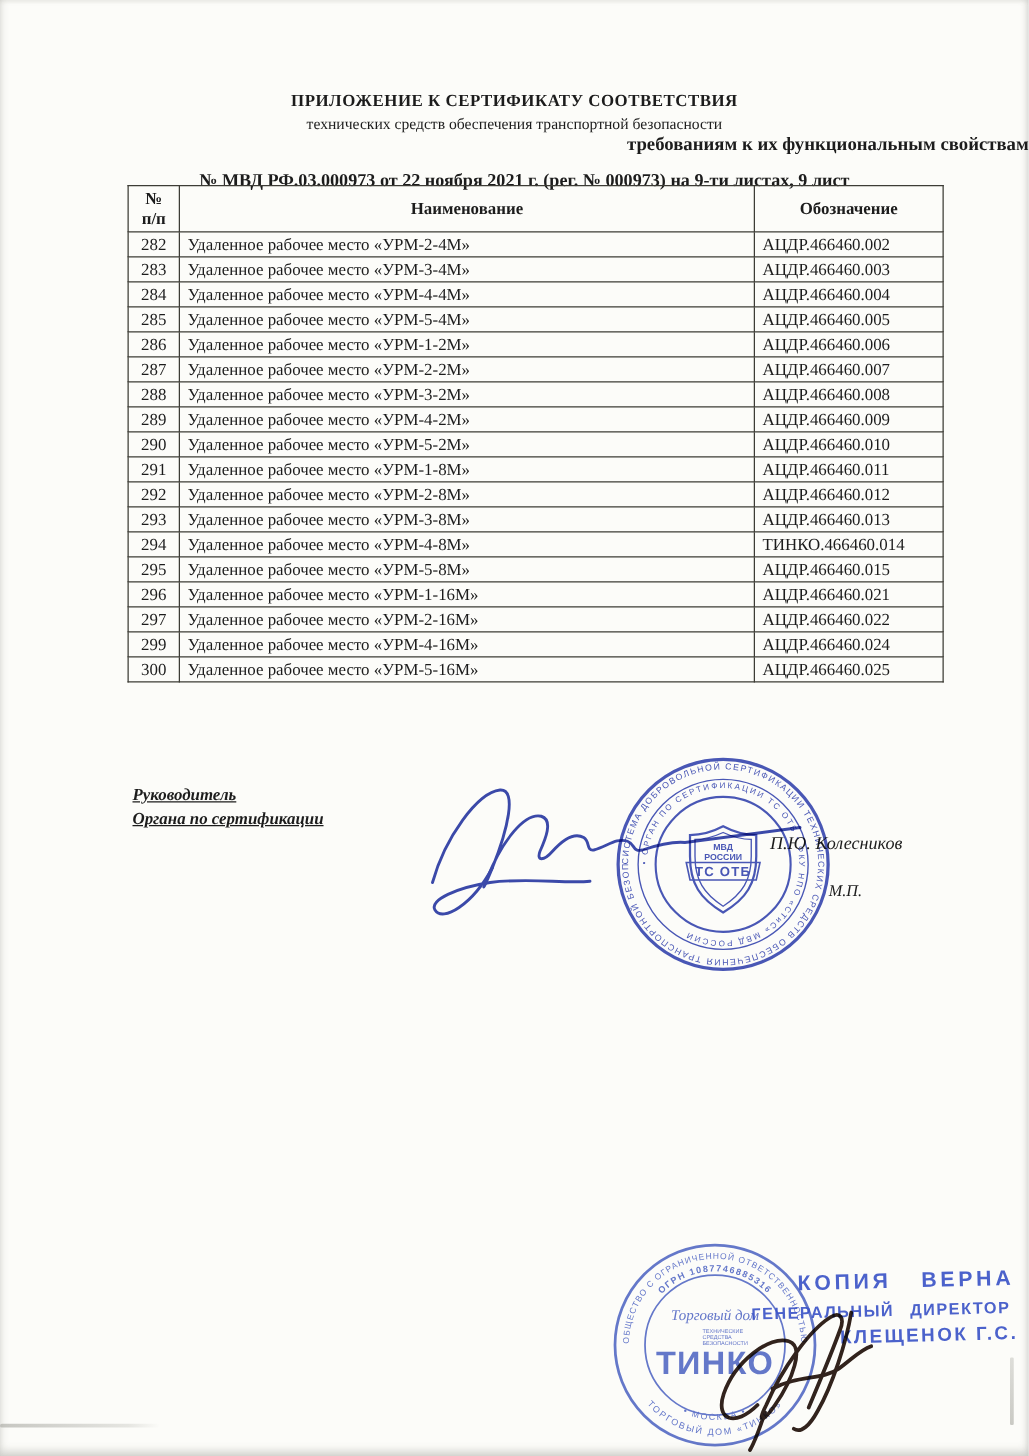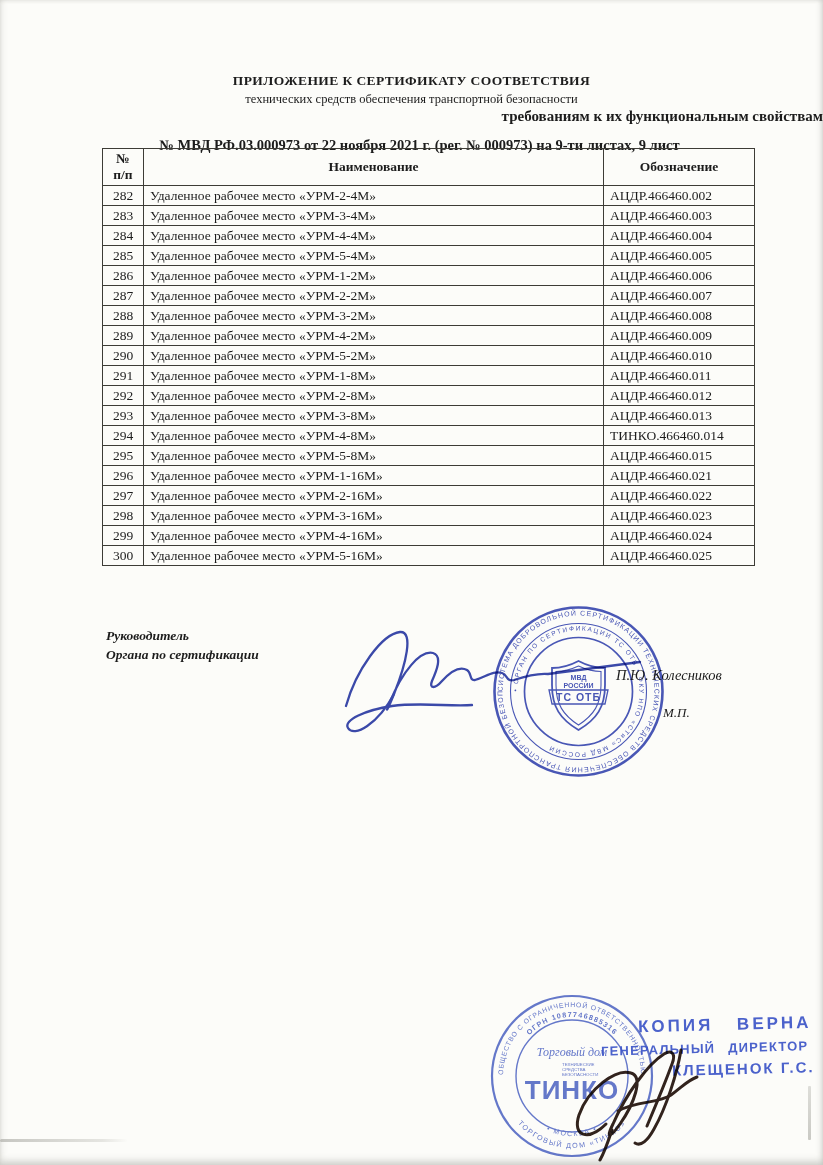--- a/index.html
+++ b/index.html
@@ -16,21 +16,21 @@
   .certline{top:104px;font-size:14.5px;font-weight:bold;transform:translateX(8px);}
   table.items{
     position:absolute;left:102px;top:148px;width:652px;
     border-collapse:collapse;table-layout:fixed;
   }
   table.items th,table.items td{border:1.3px solid #3d3c36;}
   table.items th{font-size:13.5px;font-weight:bold;height:36px;padding:0;line-height:16px;}
   table.items td{font-size:13.5px;height:19px;padding:0 6px;line-height:14px;white-space:nowrap;overflow:hidden;}
   td.c-num{text-align:center;padding:0;}
   td.c-code{padding-left:9px;}
-  .role{position:absolute;left:106px;top:626px;font-size:13.5px;font-weight:bold;font-style:italic;line-height:19px;}
+  .role{position:absolute;left:106px;top:626px;font-size:13.5px;font-weight:bold;font-style:italic;line-height:19px;text-decoration:underline;}
   .signer{position:absolute;left:616px;top:648px;font-size:14.5px;font-weight:normal;font-style:italic;margin-top:19px;}
   .mp{position:absolute;left:663px;top:705px;font-size:13px;font-style:italic;}
   .sig-blue{position:absolute;left:330px;top:606px;width:330px;height:135px;mix-blend-mode:multiply;}
   .stamp-mvd{position:absolute;left:490px;top:603px;width:177px;height:177px;opacity:.92;mix-blend-mode:multiply;}
   .stamp-tnk{position:absolute;left:488px;top:992px;width:168px;height:168px;opacity:.88;mix-blend-mode:multiply;}
   .sig-dark{position:absolute;left:560px;top:1012px;width:155px;height:150px;mix-blend-mode:multiply;}
   .copyln{position:absolute;font-family:"Liberation Sans",sans-serif;font-weight:bold;color:#3d55c8;transform:rotate(-1.5deg);opacity:.92;white-space:nowrap;}
   .copy1{left:638px;top:1015px;font-size:17px;letter-spacing:3px;word-spacing:16px;}
   .copy2{left:601px;top:1041px;font-size:13px;letter-spacing:1.2px;word-spacing:8px;}
   .copy3{left:672px;top:1060px;font-size:15px;letter-spacing:2px;}
@@ -141,25 +141,20 @@
         <td class="c-num">296</td>
         <td class="c-name">Удаленное рабочее место «УРМ-1-16М»</td>
         <td class="c-code">АЦДР.466460.021</td>
       </tr>
         <tr>
         <td class="c-num">297</td>
         <td class="c-name">Удаленное рабочее место «УРМ-2-16М»</td>
         <td class="c-code">АЦДР.466460.022</td>
       </tr>
         <tr>
-        <td class="c-num">298</td>
-        <td class="c-name">Удаленное рабочее место «УРМ-3-16М»</td>
-        <td class="c-code">АЦДР.466460.023</td>
-      </tr>
-        <tr>
         <td class="c-num">299</td>
         <td class="c-name">Удаленное рабочее место «УРМ-4-16М»</td>
         <td class="c-code">АЦДР.466460.024</td>
       </tr>
         <tr>
         <td class="c-num">300</td>
         <td class="c-name">Удаленное рабочее место «УРМ-5-16М»</td>
         <td class="c-code">АЦДР.466460.025</td>
       </tr>
       </tbody>

